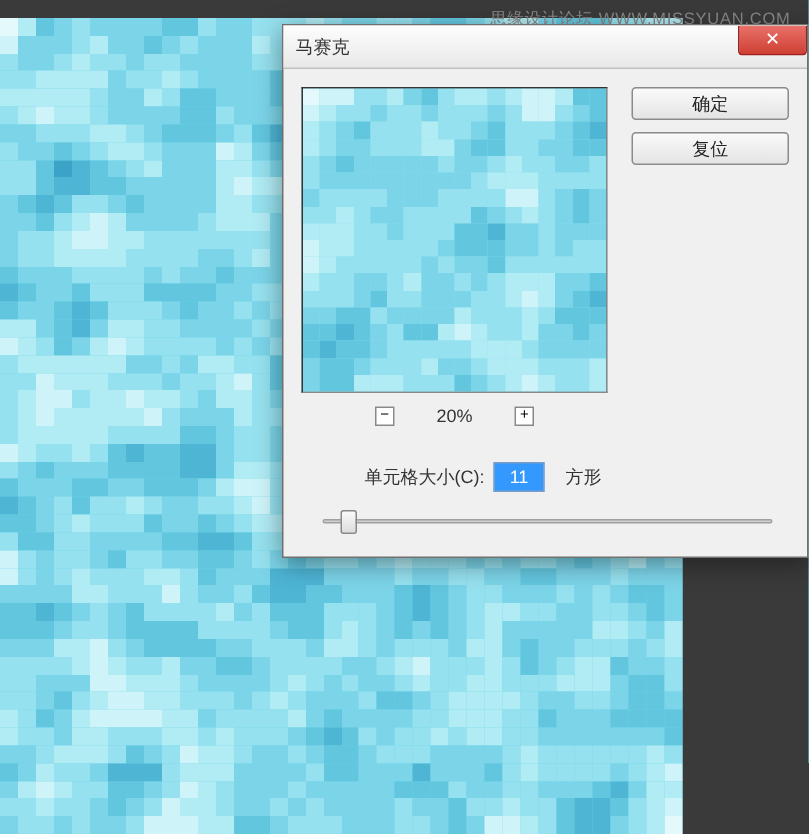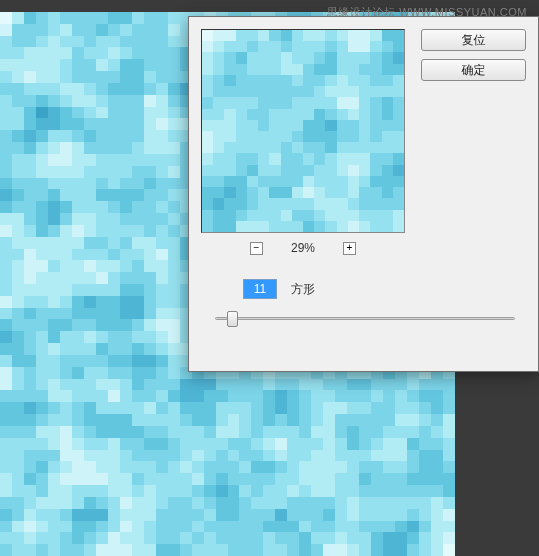--- a/index.html
+++ b/index.html
@@ -1962,20 +1962,24 @@
       <div style="background: rgb(124, 212, 232);"></div>
       <div style="background: rgb(150, 225, 239);"></div>
       <div style="background: rgb(177, 235, 244);"></div>
       <div style="background: rgb(227, 249, 252);"></div>
     </div>
 </div>
 
 <div class="watermark">思缘设计论坛  WWW.MISSYUAN.COM</div>
 
 <div class="dialog">
+  <div class="titlebar">
+    <span class="titlebar-text">马赛克</span>
+    <div class="close-btn">✕</div>
+  </div>
   <div class="dialog-body">
     <div class="preview-box">
       <div class="preview-mosaic" id="preview-mosaic">
           <div style="background: rgb(227, 249, 252);"></div>
           <div style="background: rgb(206, 244, 249);"></div>
           <div style="background: rgb(206, 244, 249);"></div>
           <div style="background: rgb(150, 225, 239);"></div>
           <div style="background: rgb(150, 225, 239);"></div>
           <div style="background: rgb(177, 235, 244);"></div>
           <div style="background: rgb(124, 212, 232);"></div>
@@ -2293,29 +2297,30 @@
           <div style="background: rgb(177, 235, 244);"></div>
           <div style="background: rgb(206, 244, 249);"></div>
           <div style="background: rgb(177, 235, 244);"></div>
           <div style="background: rgb(150, 225, 239);"></div>
           <div style="background: rgb(150, 225, 239);"></div>
           <div style="background: rgb(177, 235, 244);"></div>
         </div>
     </div>
     <div class="zoom-row">
       <div class="zoom-btn">−</div>
-      <span class="zoom-pct">29%</span>
+      <span class="zoom-pct">20%</span>
       <div class="zoom-btn">+</div>
     </div>
     <div class="cell-row">
+      <span class="cell-label">单元格大小(C):</span>
       <input class="cell-input" value="11" style="">
       <span class="cell-unit">方形</span>
     </div>
     <div class="slider">
       <div class="slider-track"></div>
       <div class="slider-thumb"></div>
     </div>
     <div class="right-panel">
+      <div class="action-btn">确定</div>
       <div class="action-btn">复位</div>
-      <div class="action-btn">确定</div>
     </div>
   </div>
 </div>
 
 </body></html>

